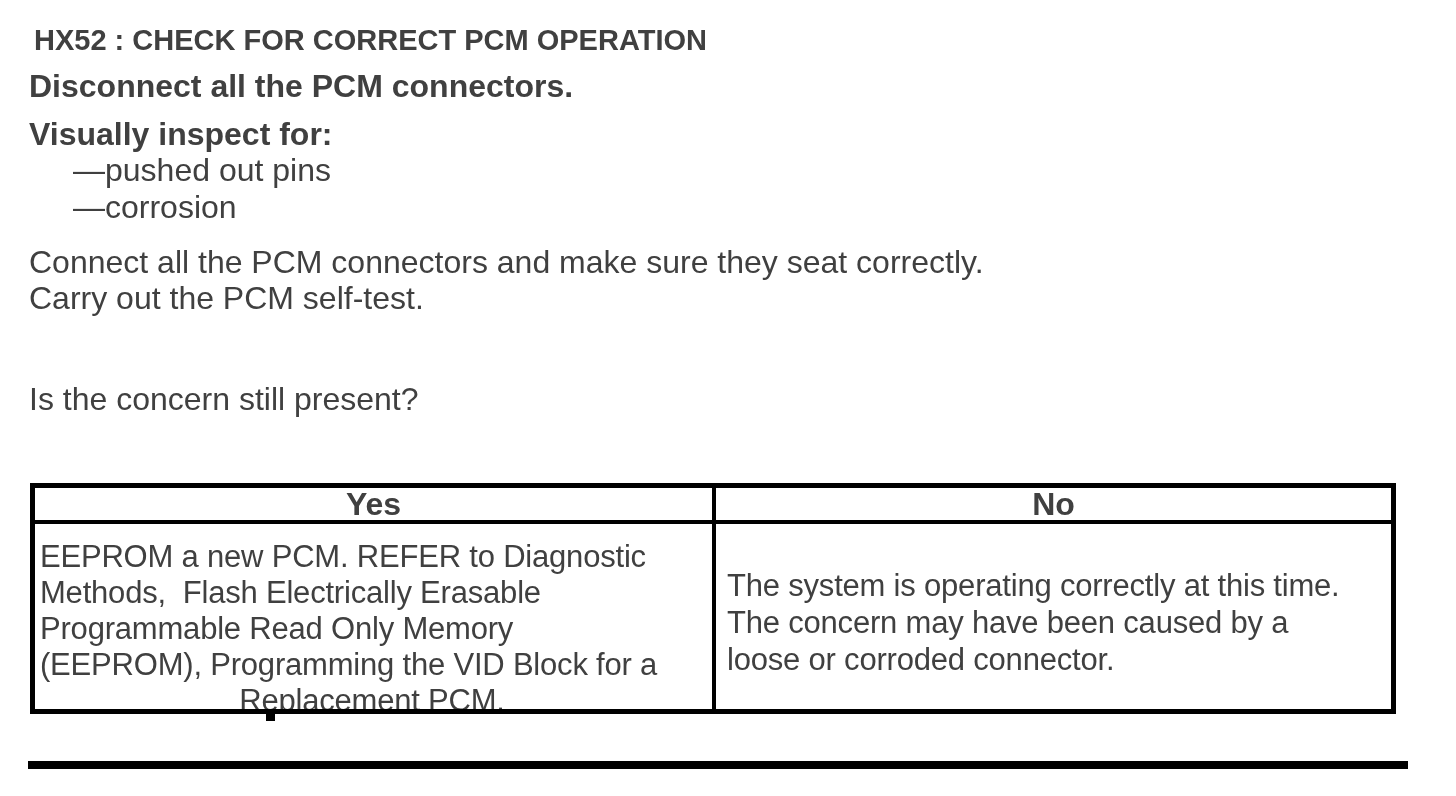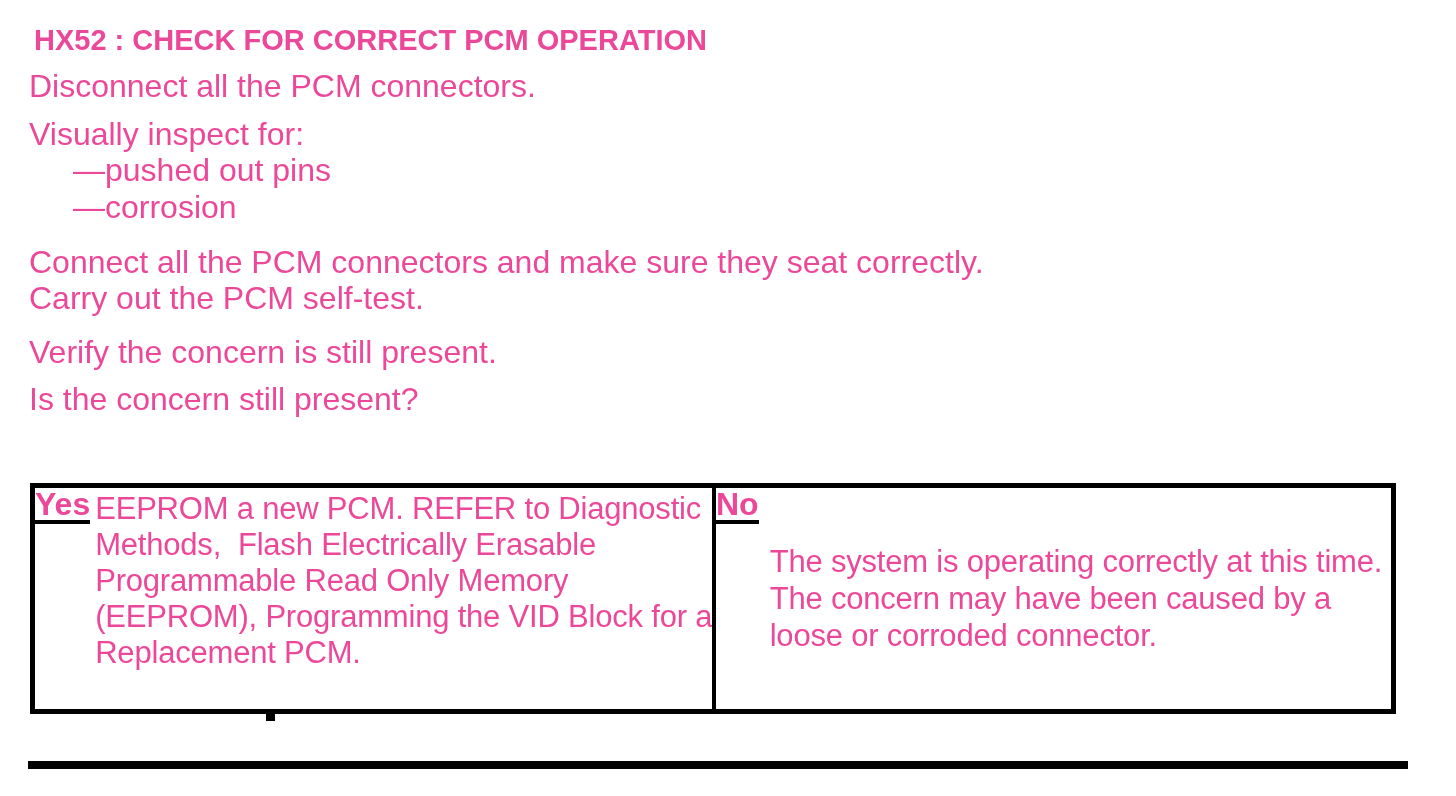--- a/index.html
+++ b/index.html
@@ -1,21 +1,21 @@
 <!DOCTYPE html>
 <html><head>
 <meta charset="utf-8">
 <style>
   html, body { margin: 0; padding: 0; background: #ffffff; }
   .page {
     position: relative;
     width: 1456px;
     height: 796px;
     background: #ffffff;
-    color: #ec4899;
+    color: #404040;
     font-family: "Liberation Sans", "DejaVu Sans", sans-serif;
     overflow: hidden;
   }
   .heading {
     position: absolute;
     left: 34px;
     top: 23px;
     font-size: 29px;
     font-weight: bold;
     line-height: 34px;
@@ -39,21 +39,21 @@
     left: 30px;
     top: 483px;
     width: 1366px;
     height: 231px;
     border: 5px solid #000000;
     box-sizing: border-box;
     display: flex;
     flex-direction: row;
     background: #ffffff;
   }
-  .qcol { display: flex; box-sizing: border-box; }
+  .qcol { display: flex; flex-direction: column; box-sizing: border-box; gap: 12px; }
   .qcol-left { width: 681px; border-right: 4px solid #000000; }
   .qcol-right { flex: 1; }
   .qheader {
     height: 36px;
     flex: 0 0 36px;
     border-bottom: 4px solid #000000;
     box-sizing: border-box;
     display: flex;
     align-items: center;
     justify-content: center;
@@ -66,21 +66,21 @@
     overflow: hidden;
     box-sizing: border-box;
   }
   .qcell .cell-line {
     font-size: 31px;
     line-height: 36px;
     white-space: pre;
     letter-spacing: -0.2px;
   }
   .yes-cell { padding: 3px 0 0 5px; }
-  .yes-cell .cell-line.centered { text-align: left; padding-right: 8px; }
+  .yes-cell .cell-line.centered { text-align: center; padding-right: 8px; }
   .no-cell {
     display: flex;
     flex-direction: column;
     justify-content: center;
     padding-left: 11px;
   }
   .no-cell .cell-line { line-height: 37px; }
 
   .clipped-artifact {
     position: absolute;
@@ -99,33 +99,32 @@
     background: #000000;
   }
 </style>
 </head>
 <body>
 
 <div class="page">
 
   <h1 class="heading">HX52 : CHECK FOR CORRECT PCM OPERATION</h1>
 
-  <p class="line" style="top: 68px;">Disconnect all the PCM connectors.</p>
+  <p class="line" style="top: 68px; font-weight: bold;">Disconnect all the PCM connectors.</p>
 
-  <p class="line" style="top: 116px;">Visually inspect for:</p>
+  <p class="line" style="top: 116px; font-weight: bold;">Visually inspect for:</p>
 
   <p class="line sub" style="top: 152px;">—pushed out pins</p>
 
   <p class="line sub" style="top: 189px;">—corrosion</p>
 
   <p class="line" style="top: 244px;">Connect all the PCM connectors and make sure they seat correctly.</p>
 
   <p class="line" style="top: 280px;">Carry out the PCM self-test.</p>
 
-  <p class="line" style="top: 334px;">Verify the concern is still present.</p>
 
   <p class="line question" style="top: 381px;">Is the concern still present?</p>
 
   <div class="qtable">
 
     <div class="qcol qcol-left">
       <div class="qheader">Yes</div>
       <div class="qcell yes-cell">
         <div class="cell-line">EEPROM a new PCM. REFER to Diagnostic</div>
         <div class="cell-line">Methods,  Flash Electrically Erasable</div>

